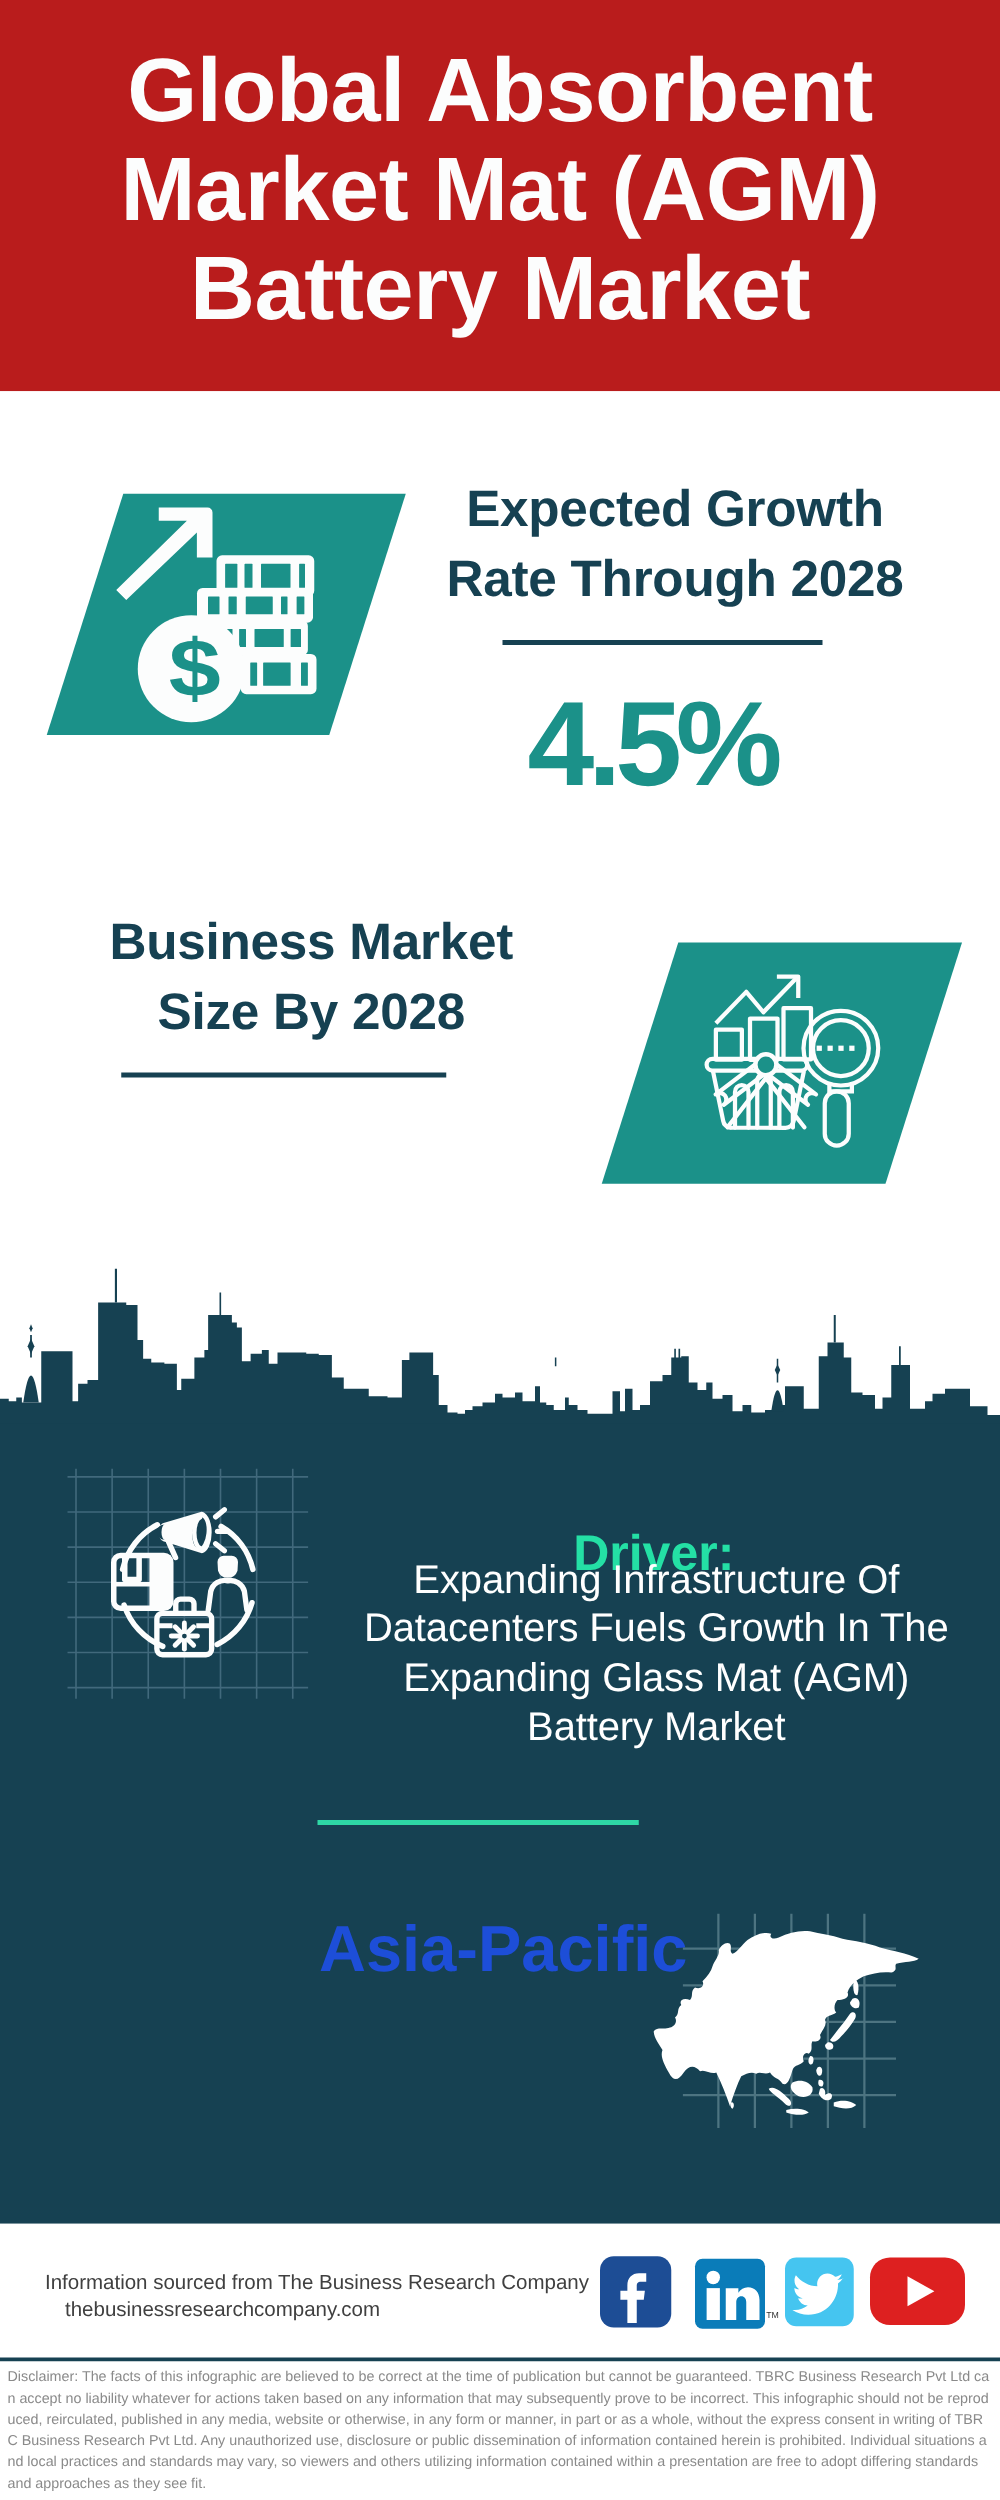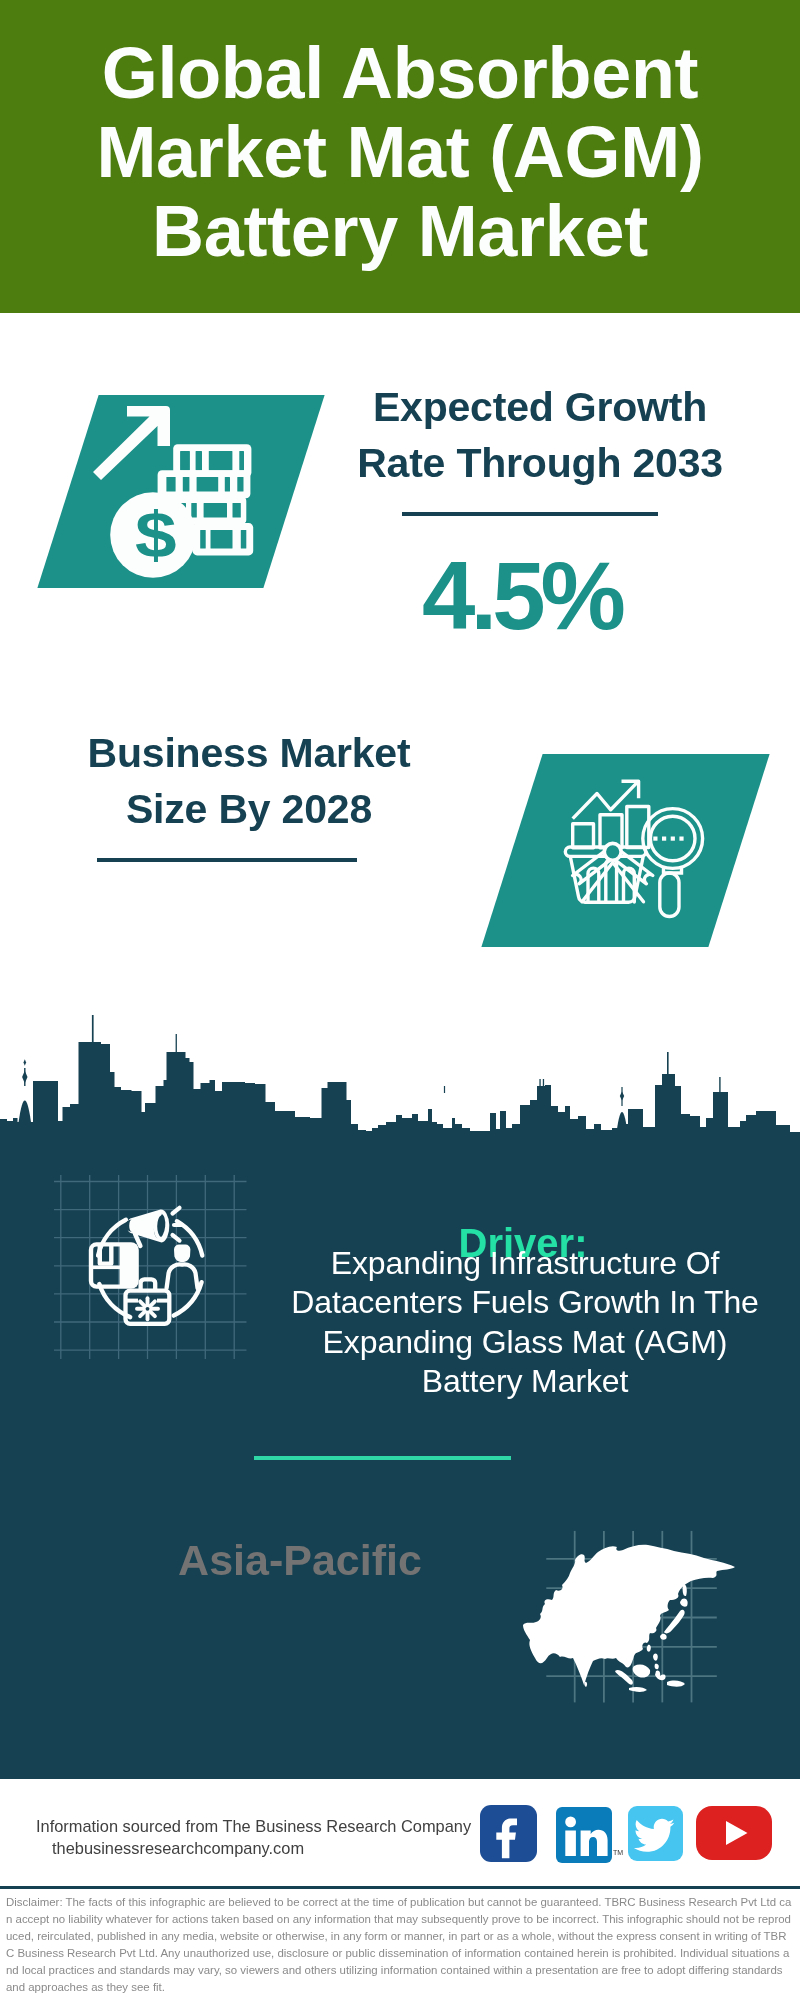--- a/index.html
+++ b/index.html
@@ -1,41 +1,41 @@
 <!DOCTYPE html>
 <html><head>
 <meta charset="utf-8">
 <title>Global Absorbent Glass Mat (AGM) Battery Market</title>
 <style>
   html,body{margin:0;padding:0;}
   body{width:800px;height:2000px;background:#fff;font-family:"Liberation Sans",sans-serif;overflow:hidden;}
   .page{position:relative;width:800px;height:2000px;background:#fff;}
 
   
-  .header{position:absolute;left:0;top:0;width:800px;height:313px;background:#4d7c0f;}
+  .header{position:absolute;left:0;top:0;width:800px;height:313px;background:#b91c1c;}
   .header-title{position:absolute;left:40px;top:34px;width:720px;
     text-align:center;color:#fcfdfd;font-weight:bold;font-size:72px;line-height:79px;letter-spacing:-0.3px;}
 
   
   .white-body{position:absolute;left:0;top:313px;width:800px;height:826px;background:#fff;}
 
   .para{position:absolute;background:#1b9189;transform:skewX(-17.6deg);}
 
   .stat-head{position:absolute;color:#164152;font-weight:bold;font-size:41px;line-height:55.5px;text-align:center;letter-spacing:-0.2px;}
   .rule{position:absolute;height:4px;background:#164152;}
   .stat-value{position:absolute;color:#1b9189;font-weight:bold;text-align:center;letter-spacing:-0.5px;}
 
   
   .dark-body{position:absolute;left:0;top:1139px;width:800px;height:640px;background:#164152;}
   .skyline{position:absolute;left:0;top:1012px;width:800px;height:129px;}
 
   .driver-label{position:absolute;color:#24e0a5;font-weight:bold;font-size:40px;line-height:40px;text-align:center;}
   .driver-text{position:absolute;color:#fff;font-weight:normal;font-size:32px;line-height:39.4px;text-align:center;letter-spacing:-0.1px;}
   .mint-rule{position:absolute;height:4px;background:#2ed7a5;}
-  .region-name{position:absolute;color:#737373;font-weight:bold;font-size:43px;line-height:48px;text-align:center;}
+  .region-name{position:absolute;color:#1d4ed8;font-weight:bold;font-size:52px;line-height:48px;text-align:right;}
   .region-text{position:absolute;color:#fff;font-size:45px;line-height:50.4px;text-align:center;}
 
   
   .footer{position:absolute;left:0;top:1779px;width:800px;height:221px;background:#fff;}
   .source-text{position:absolute;color:#404040;font-size:16.4px;line-height:22px;white-space:nowrap;}
   .divider{position:absolute;left:0;height:3px;background:#164152;}
   .disclaimer{position:absolute;color:#8a8a8a;font-size:11.45px;line-height:17px;text-align:left;word-break:break-all;}
   .social{position:absolute;display:block;overflow:hidden;text-decoration:none;}
 </style>
 </head>
@@ -78,21 +78,21 @@
 <rect x="150.8" y="126.9" width="5.5" height="18.7" rx="0.5" ry="0.5" fill="#1b9189"></rect>
 </g>
 <circle cx="63.0" cy="132.0" r="42.8" fill="#fcfdfd"></circle>
 <g transform="translate(65.8,131.5) scale(1.15,1)">
           <text x="0" y="22" text-anchor="middle" font-family="Liberation Sans, sans-serif" font-weight="bold" font-size="65" fill="#1b9189">$</text>
         </g>
 <path fill="#fcfdfd" d="M 37 3 L 76 3 A 4 4 0 0 1 80 7 L 80 43 L 67.5 43 L 67.5 23 L 11 77 L 3 69 L 59.5 13.5 L 37 13.5 Z"></path>
 </svg></div>
   <div class="stat-head" style="left:340px;top:380px;width:400px;">
       <div>Expected Growth</div>
-      <div>Rate Through 2033</div>
+      <div>Rate Through 2028</div>
     </div>
   <div class="rule" style="left:402px;top:512px;width:256px;"></div>
   <div class="stat-value" style="left:374px;top:546px;width:300px;font-size:96px;line-height:100px;letter-spacing:-5px;text-indent:-5px;">4.5%</div>
 
   <div class="stat-head" style="left:49px;top:726px;width:400px;">
       <div>Business Market</div>
       <div>Size By 2028</div>
     </div>
   <div class="rule" style="left:97px;top:858px;width:260px;"></div>
   <div class="para" style="left:512px;top:754px;width:227px;height:193px;"></div>

